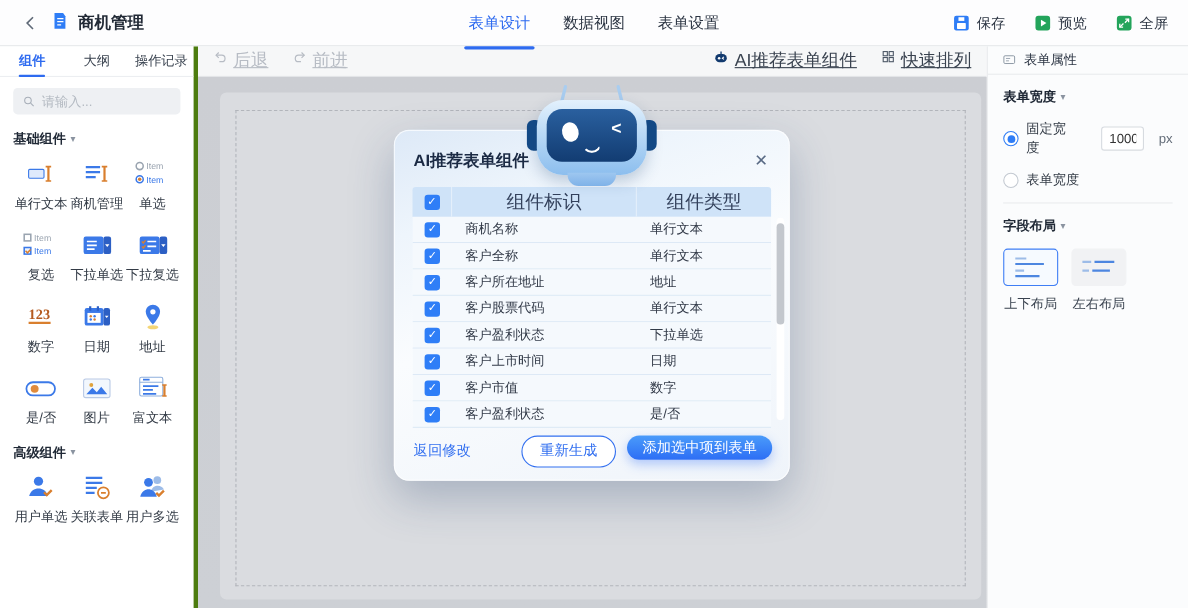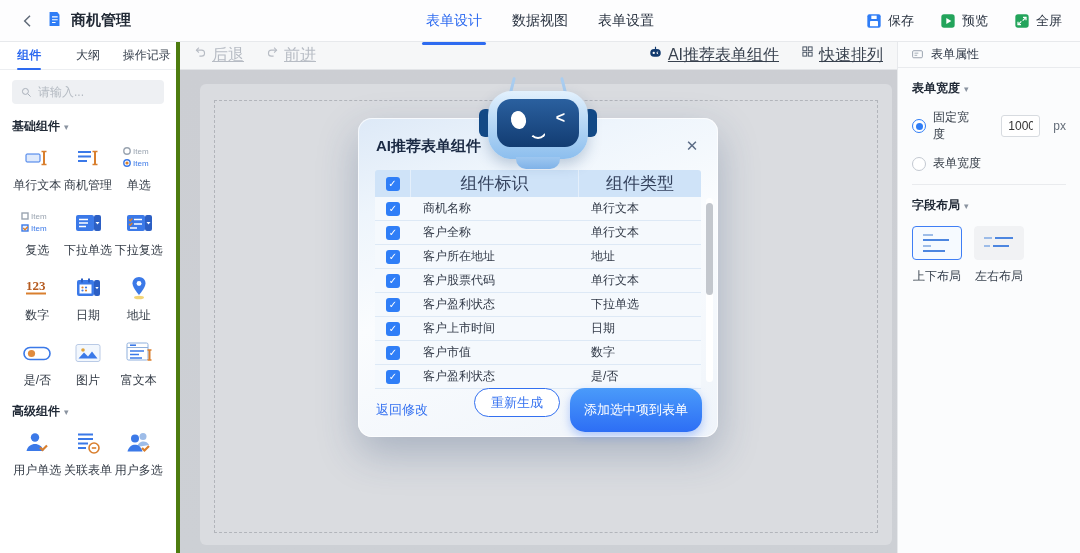--- a/index.html
+++ b/index.html
@@ -87,21 +87,21 @@
   .rt-row .c1 { width:36px; display:flex; align-items:center; justify-content:center; }
   .rt-row .c2 { width:168px; padding-left:12px; color:#323a48; }
   .rt-row .c3 { flex:1; padding-left:12px; color:#323a48; }
   .checkbox { width:14px; height:14px; border-radius:3px; background:#2f7ef7; color:#fff; font-size:10px; line-height:14px; text-align:center; cursor:pointer; }
   .mscrollbar { position:absolute; right:5px; top:80px; width:7px; height:184px; background:#ffffff; border-radius:4px; }
   .mthumb { position:absolute; left:0; top:5px; width:7px; height:92px; background:#c3c7cd; border-radius:4px; }
   .modal-footer { position:absolute; left:0; right:0; bottom:0; height:48px; display:flex; align-items:center; padding:0 16px 6px 18px; }
   .back-link { color:#3370f0; font-size:13px; cursor:pointer; }
   .footer-btns { margin-left:auto; display:flex; gap:10px; }
   .btn-outline { height:29px; padding:0 16px; border-radius:15px; border:1px solid #3370f0; background:#fff; color:#3370f0; font-size:13px; display:flex; align-items:center; cursor:pointer; font-family:inherit; }
-  .btn-primary { height:44px; padding:0 14px; border-radius:15px; border:none; background:linear-gradient(180deg,#4a9bfa,#2d6ef5); color:#fff; font-size:13px; display:flex; align-items:center; cursor:pointer; box-shadow:0 4px 10px rgba(45,110,245,.35); font-family:Liberation Mono, monospace; }
+  .btn-primary { height:22px; padding:0 14px; border-radius:15px; border:none; background:linear-gradient(180deg,#4a9bfa,#2d6ef5); color:#fff; font-size:13px; display:flex; align-items:center; cursor:pointer; box-shadow:0 4px 10px rgba(45,110,245,.35); font-family:Liberation Mono, monospace; }
 
   
   .robot { position:absolute; top:-41px; left:50%; transform:translateX(-50%); width:130px; height:100px; z-index:25; pointer-events:none; }
   .antenna { position:absolute; width:3px; height:24px; background:#a9cdf0; border-radius:2px; top:0; }
   .antenna.a1 { left:37px; transform:rotate(14deg); }
   .antenna.a2 { right:37px; transform:rotate(-14deg); }
   .ear { position:absolute; width:14px; height:28px; background:#134a87; border-radius:6px; top:32px; }
   .ear.e1 { left:6px; } .ear.e2 { right:6px; }
   .head { position:absolute; left:15px; top:14px; width:100px; height:68px; border-radius:24px; background:linear-gradient(180deg,#e3f1fd 0%,#b9d9f6 45%,#8cbeee 100%); box-shadow:0 6px 14px rgba(30,70,120,.25); }
   .face { position:absolute; left:9px; top:8px; width:82px; height:48px; border-radius:14px; background:linear-gradient(180deg,#2a609f,#123c72); overflow:hidden; }

